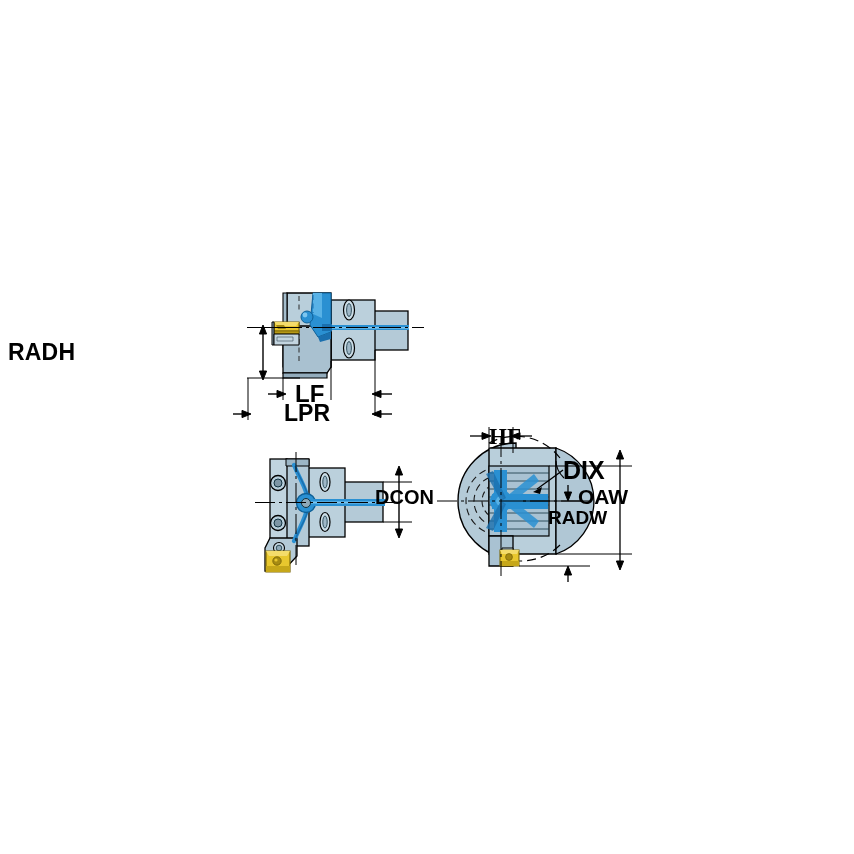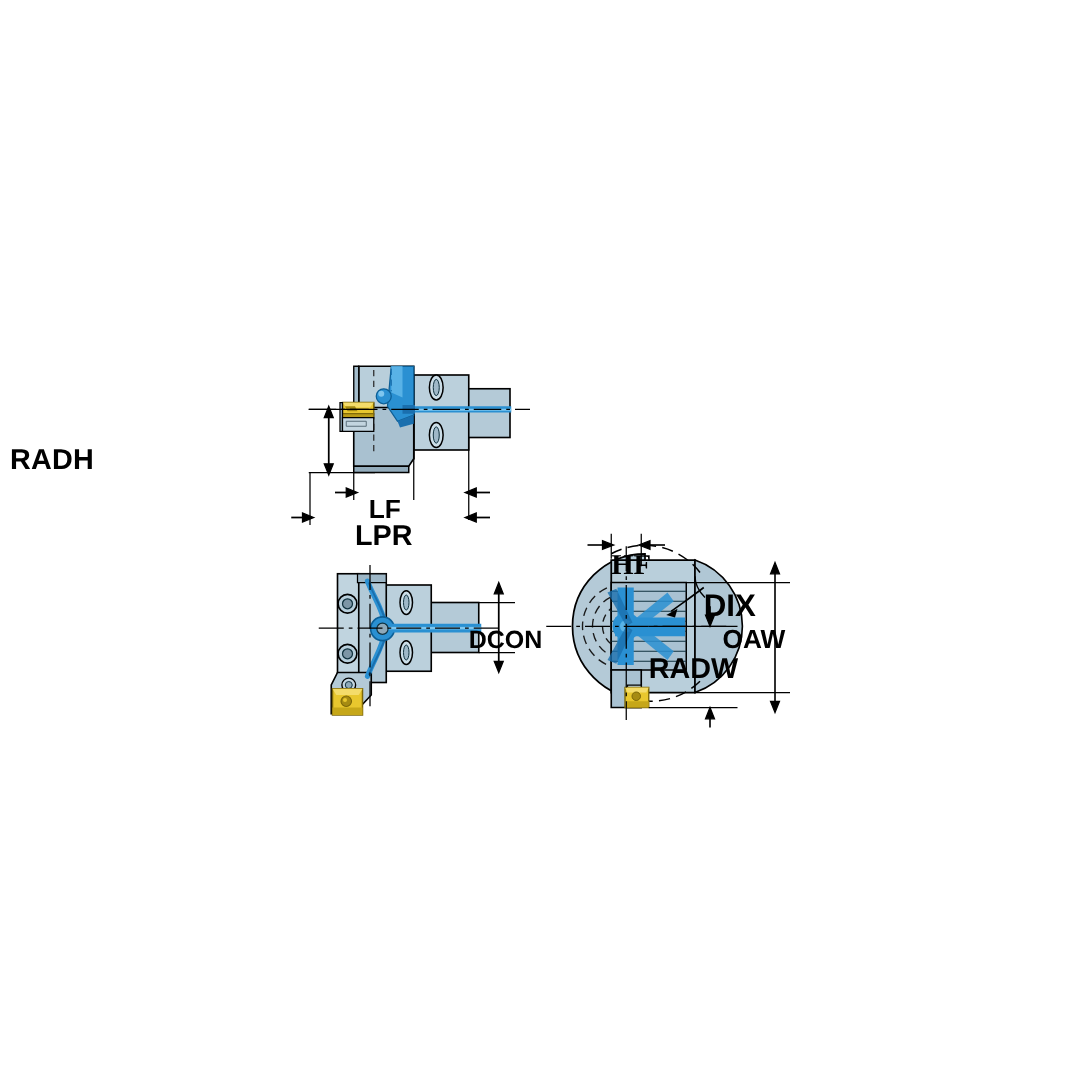--- a/index.html
+++ b/index.html
@@ -24,21 +24,20 @@
   }
   svg { display: block; overflow: visible; }
   .dimlabel {
     position: absolute;
     font-family: "Liberation Sans", sans-serif;
     font-weight: bold;
     color: #000000;
     white-space: nowrap;
     line-height: 1;
     user-select: none;
-    margin-top: 15px;
   }
 </style>
 </head>
 <body>
 
 <div id="sheet">
 
   <div class="view" style="left:0px; top:0px; width:470px; height:440px;">
     <svg width="470" height="440" viewBox="0 0 470 440">
 
@@ -129,21 +128,21 @@
 
         <line x1="233" y1="414" x2="246" y2="414" stroke-width="1.4"></line>
         <polygon points="251,414 242,410.4 242,417.6"></polygon>
 
         <line x1="392" y1="414" x2="379" y2="414" stroke-width="1.4"></line>
         <polygon points="372,414 381,410.4 381,417.6"></polygon>
       </g>
     </svg>
 
     <div class="dimlabel" style="left:8px; top:341px; font-size:23px; letter-spacing:0.2px;">RADH</div>
-    <div class="dimlabel" style="left:295px; top:382px; font-size:21px;">LF</div>
+    <div class="dimlabel" style="left:295px; top:382px; font-size:24px;">LF</div>
     <div class="dimlabel" style="left:284px; top:402px; font-size:23px;">LPR</div>
   </div>
 
   <div class="view" style="left:0px; top:0px; width:470px; height:854px;">
     <svg width="470" height="854" viewBox="0 0 470 854">
 
       <g>
 
         <rect x="344" y="482" width="39" height="40" fill="#b4cad7" stroke="#000" stroke-width="1.3"></rect>
 
@@ -315,16 +314,16 @@
         <line x1="568" y1="485" x2="568" y2="497" stroke-width="1.3"></line>
         <polygon points="568,501 564.4,492 571.6,492"></polygon>
         <line x1="568" y1="582" x2="568" y2="570" stroke-width="1.3"></line>
         <polygon points="568,566 564.4,575 571.6,575"></polygon>
       </g>
     </svg>
 
     <div class="dimlabel" style="left:489px; top:425px; font-size:23px;font-family:Liberation Serif, serif;">HF</div>
     <div class="dimlabel" style="left:563px; top:458px; font-size:25px;">DIX</div>
     <div class="dimlabel" style="left:578px; top:486px; font-size:21px;">OAW</div>
-    <div class="dimlabel" style="left:519px; top:508px; font-size:23px;">RADW</div>
+    <div class="dimlabel" style="left:548px; top:508px; font-size:19px;">RADW</div>
   </div>
 
 </div>
 
 </body></html>

